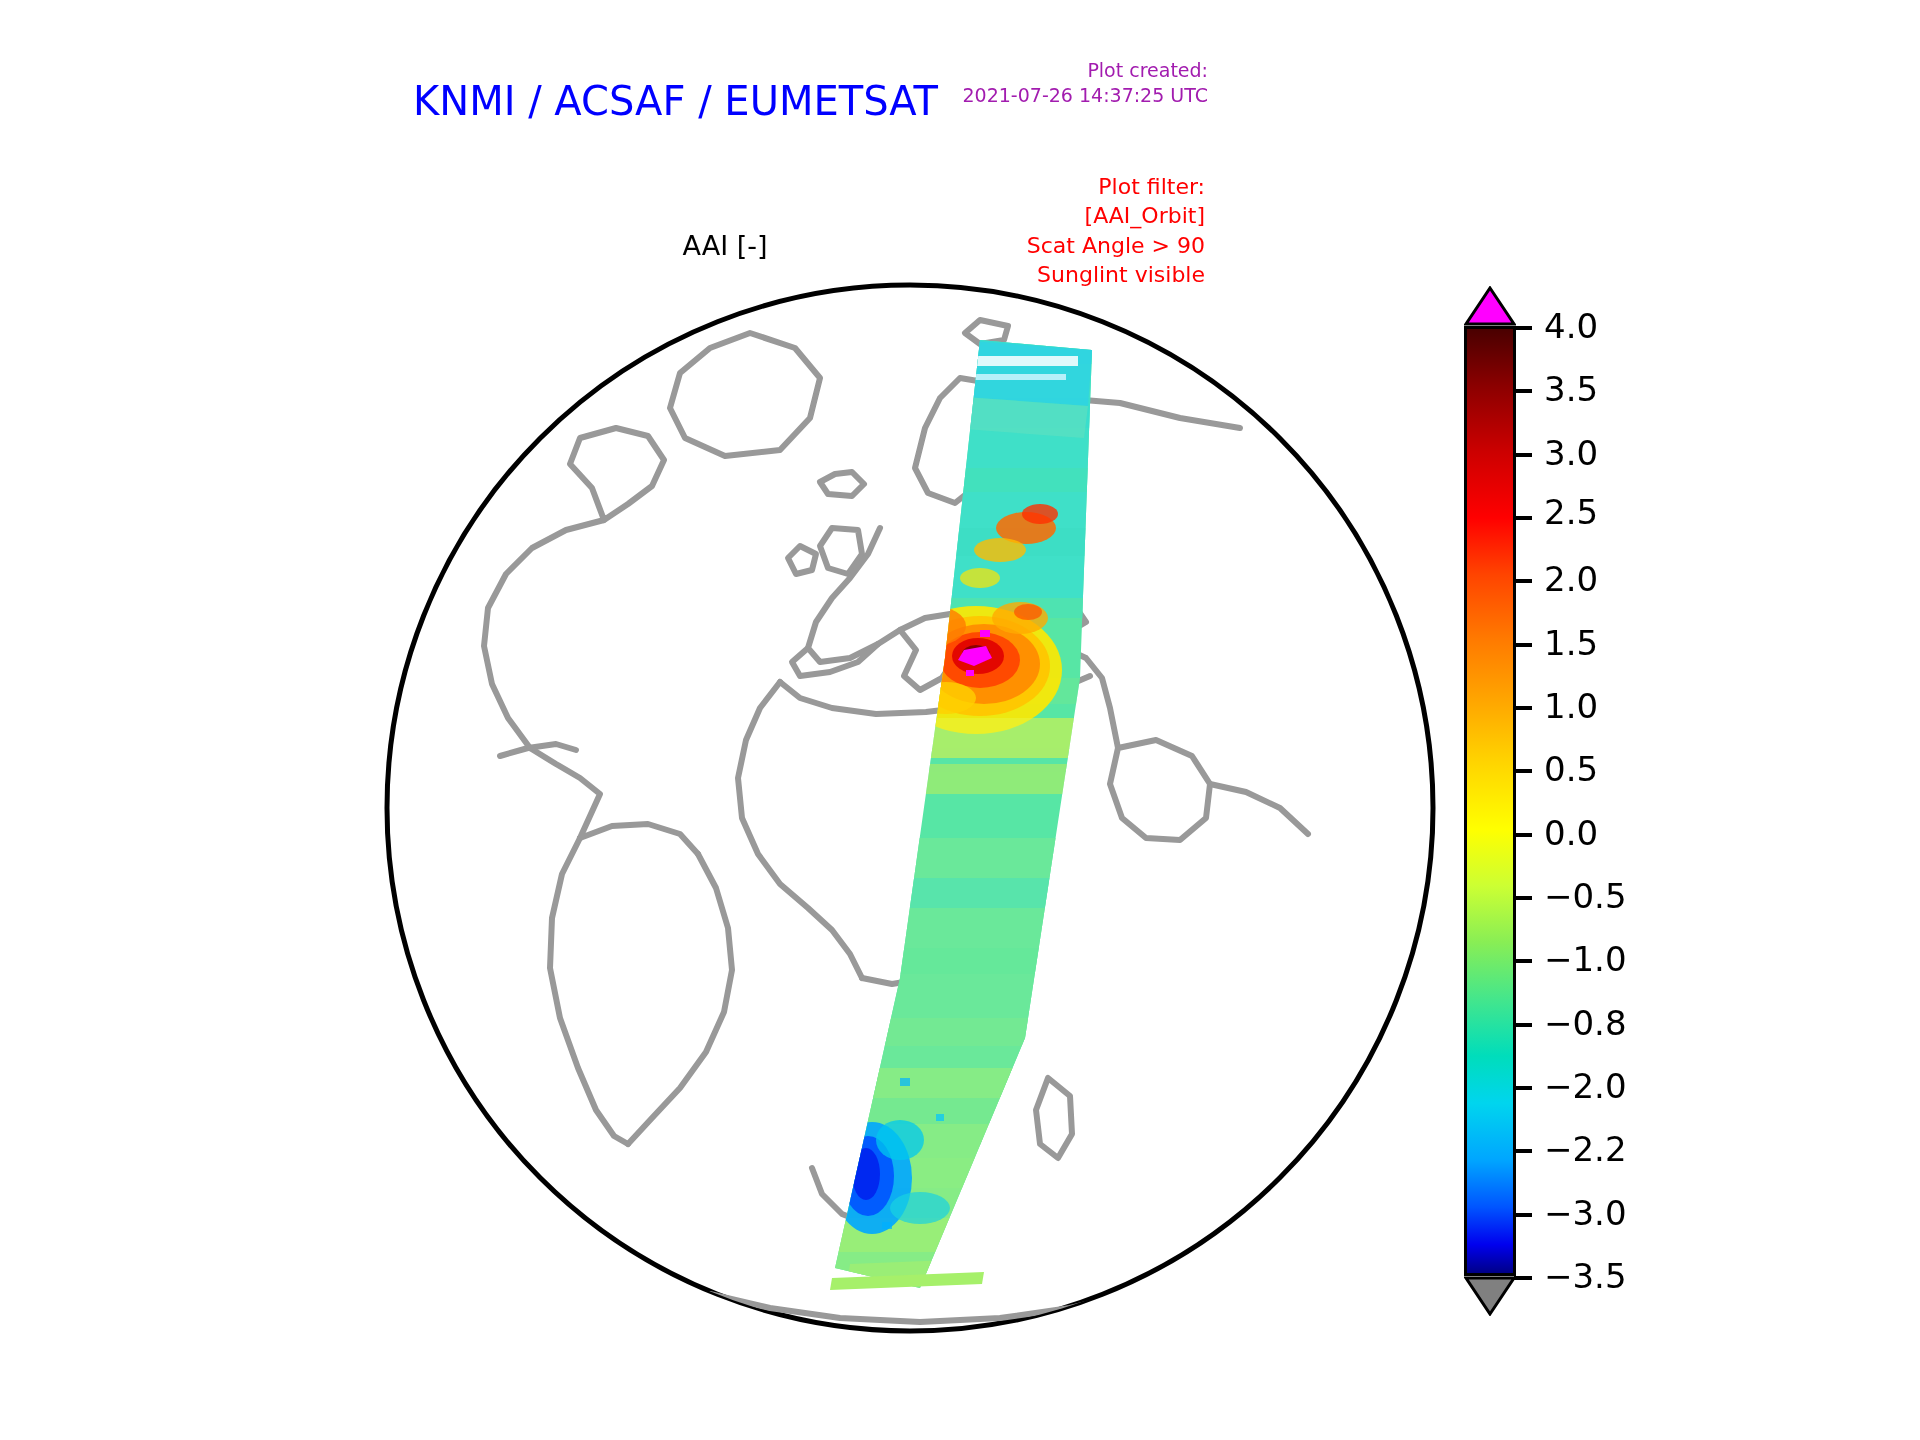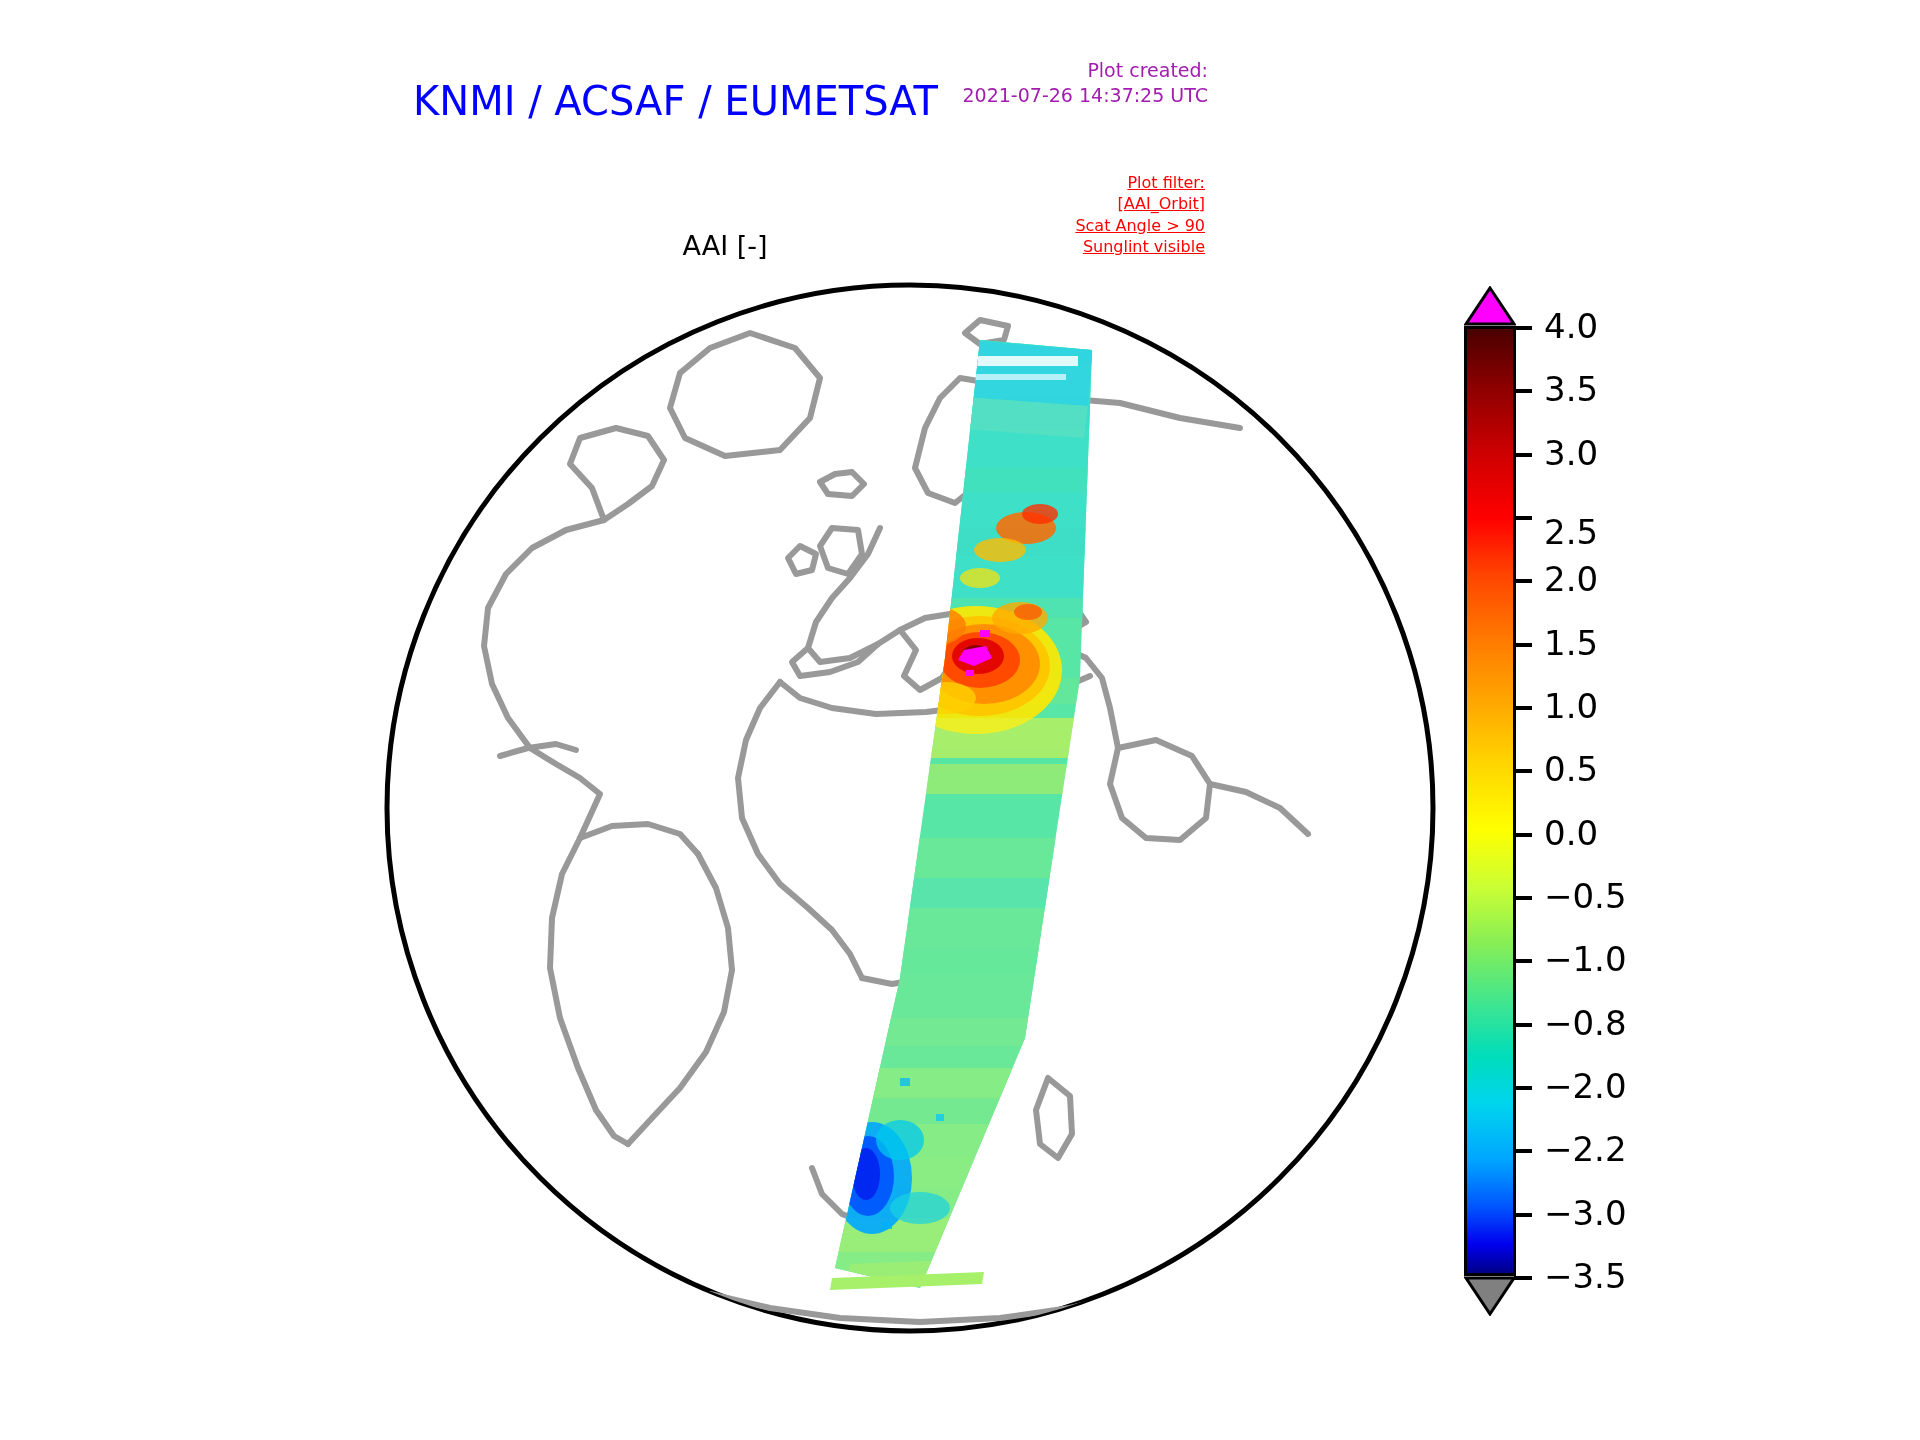--- a/index.html
+++ b/index.html
@@ -57,25 +57,24 @@
     text-align: center;
     font-size: 27px;
     white-space: nowrap;
   }
 
   #filter-block {
     position: absolute;
     right: 715px;
     top: 172px;
     text-align: right;
-    font-size: 16px;
+    font-size: 22px;
     line-height: 1.33;
     color: #ff0000;
     white-space: nowrap;
-    text-decoration: underline;
   }
 
   
   #map-area {
     position: absolute;
     left: 380px;
     top: 278px;
     width: 1060px;
     height: 1060px;
   }
@@ -336,21 +335,21 @@
   <div class="cb-tick" style="top:40px"></div>
   <div class="cb-label" style="top:40px">4.0</div>
 
   <div class="cb-tick" style="top:103px"></div>
   <div class="cb-label" style="top:103px">3.5</div>
 
   <div class="cb-tick" style="top:167px"></div>
   <div class="cb-label" style="top:167px">3.0</div>
 
   <div class="cb-tick" style="top:230px"></div>
-  <div class="cb-label" style="top:246px">2.5</div>
+  <div class="cb-label" style="top:226px">2.5</div>
 
   <div class="cb-tick" style="top:293px"></div>
   <div class="cb-label" style="top:293px">2.0</div>
 
   <div class="cb-tick" style="top:357px"></div>
   <div class="cb-label" style="top:357px">1.5</div>
 
   <div class="cb-tick" style="top:420px"></div>
   <div class="cb-label" style="top:420px">1.0</div>
 

